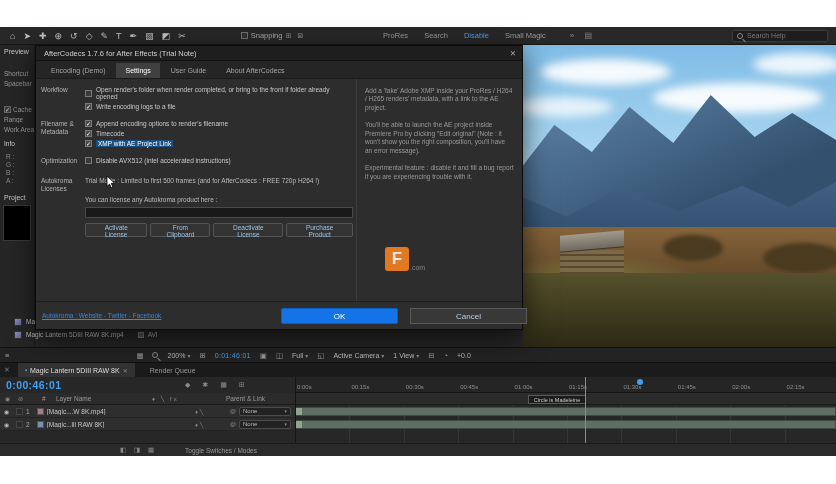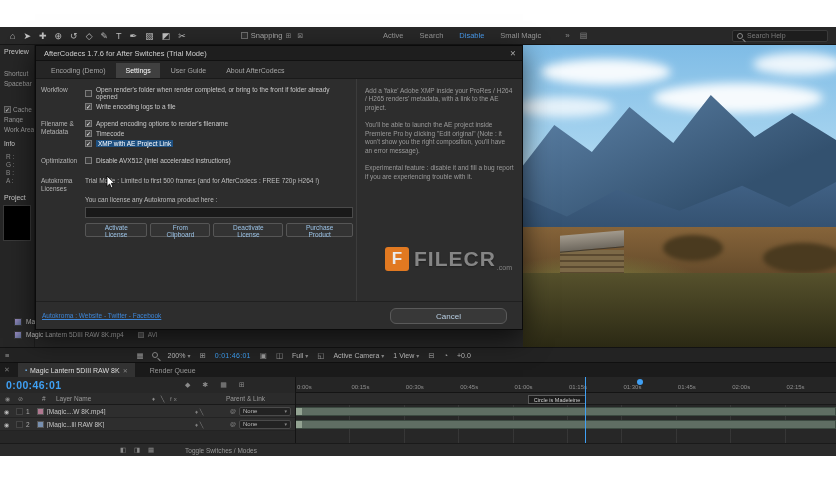--- a/index.html
+++ b/index.html
@@ -134,21 +134,21 @@
   .dlic-content { flex:1; font-size:6.5px; color:#bdbdbd; }
   .lic-hint { margin-top:12px; }
   .lic-input { margin-top:4px; width:268px; height:11px; background:#191919; border:1px solid #4a4a4a; }
   .lic-btns { margin-top:5px; display:flex; gap:3px; }
   .lbtn { background:#333; border:1px solid #565656; border-radius:2px; color:#9cc4e8; font-size:6.5px; height:14px; padding:0 7px; font-family:"Liberation Sans",sans-serif; }
   .dlg-right { flex:1; border-left:1px solid #3c3c3c; padding:8px 8px; font-size:6.5px; color:#9a9a9a; line-height:1.3; }
   .ipara { margin-bottom:9px; }
   .dlg-footer { position:relative; height:29px; border-top:1px solid #202020; }
   .dlg-links { position:absolute; left:6px; top:10px; font-size:6.5px; color:#3d86d8; text-decoration:underline; }
   .btn-ok { position:absolute; left:245px; top:6px; width:117px; height:16px; background:#1473e6; border:1px solid #0d5ec2; border-radius:2px; color:#fff; font-size:8px; font-family:"Liberation Sans",sans-serif; }
-  .btn-cancel { position:absolute; left:354px; top:6px; width:117px; height:16px; background:#383838; border:1px solid #5a5a5a; border-radius:6px; color:#b9cfe4; font-size:8px; font-family:"Liberation Sans",sans-serif; }
+  .btn-cancel { position:absolute; left:374px; top:6px; width:117px; height:16px; background:#383838; border:1px solid #5a5a5a; border-radius:0; color:#b9cfe4; font-size:8px; font-family:"Liberation Sans",sans-serif; }
   .cursor { position:absolute; left:70px; top:96px; z-index:5; }
 
   
   .watermark { position:absolute; left:385px; top:220px; z-index:20; display:flex; align-items:center; gap:5px; opacity:.9; }
   .wm-f { width:24px; height:24px; background:#f58220; color:#fff; font-weight:bold; font-size:17px; display:flex; align-items:center; justify-content:center; border-radius:3px; }
   .wm-text { font-size:21px; font-weight:bold; color:#8f8f8f; letter-spacing:1px; text-shadow:0 1px 2px rgba(0,0,0,.35); }
   .wm-sub { font-size:7px; color:#8f8f8f; align-self:flex-end; margin-left:-4px; }
 </style>
 </head>
 <body>
@@ -170,21 +170,21 @@
           <span class="tool">▧</span>
           <span class="tool">◩</span>
           <span class="tool">✂</span>
         </div>
       <div class="snap">
         <span class="cbx"></span>
         <span>Snapping</span>
         <span class="snap-icons">⊞ ⊠</span>
       </div>
       <div class="workspaces">
-          <span class="ws">Active</span>
+          <span class="ws">ProRes</span>
           <span class="ws">Search</span>
           <span class="ws active">Disable</span>
           <span class="ws">Small Magic</span>
         </div>
       <span class="tb-right-icons">» ▤</span>
       <div class="search">
         <span class="magnifier"></span>
         <span>Search Help</span>
       </div>
     </div>
@@ -360,21 +360,21 @@
       <div class="playhead"></div>
       <div class="ph-dot"></div>
       <div class="tl-bottom">
         <span class="tl-bicons">◧ ◨ ▦</span>
         <span class="toggle-label">Toggle Switches / Modes</span>
       </div>
     </div>
 
     <div class="dialog">
       <div class="dlg-title">
-        <span>AfterCodecs 1.7.6 for After Switches (Trial Mode)</span>
+        <span>AfterCodecs 1.7.6 for After Effects (Trial Note)</span>
         <span class="dlg-x">✕</span>
       </div>
       <div class="dlg-tabs">
           <span class="dtab">Encoding (Demo)</span>
           <span class="dtab active">Settings</span>
           <span class="dtab">User Guide</span>
           <span class="dtab">About AfterCodecs</span>
         </div>
       <div class="dlg-body">
         <div class="dlg-left">
@@ -438,24 +438,24 @@
             <p class="ipara">Add a 'fake' Adobe XMP inside your ProRes / H264 / H265 renders' metadata, with a link to the AE project.</p>
             <p class="ipara">You'll be able to launch the AE project inside Premiere Pro by clicking "Edit original" (Note : it won't show you the right composition, you'll have an error message).</p>
             <p class="ipara">Experimental feature : disable it and fill a bug report if you are experiencing trouble with it.</p>
           </div>
         <svg class="cursor" width="10" height="14" viewBox="0 0 10 14">
           <polygon points="1,1 1,11.5 3.6,9 5.2,12.8 6.9,12 5.3,8.3 8.6,8.3" fill="#ffffff" stroke="#000000" stroke-width="0.8"></polygon>
         </svg>
       </div>
       <div class="dlg-footer">
         <span class="dlg-links">Autokroma : Website - Twitter - Facebook</span>
+        <button class="btn-ok">OK</button>
         <button class="btn-cancel">Cancel</button>
       </div>
     </div>
 
     <div class="watermark">
       <span class="wm-f">F</span>
-      <span class="wm-text">FILECR</span>
       <span class="wm-sub">.com</span>
     </div>
 
   </div>
 </div>
 
 </body></html>

